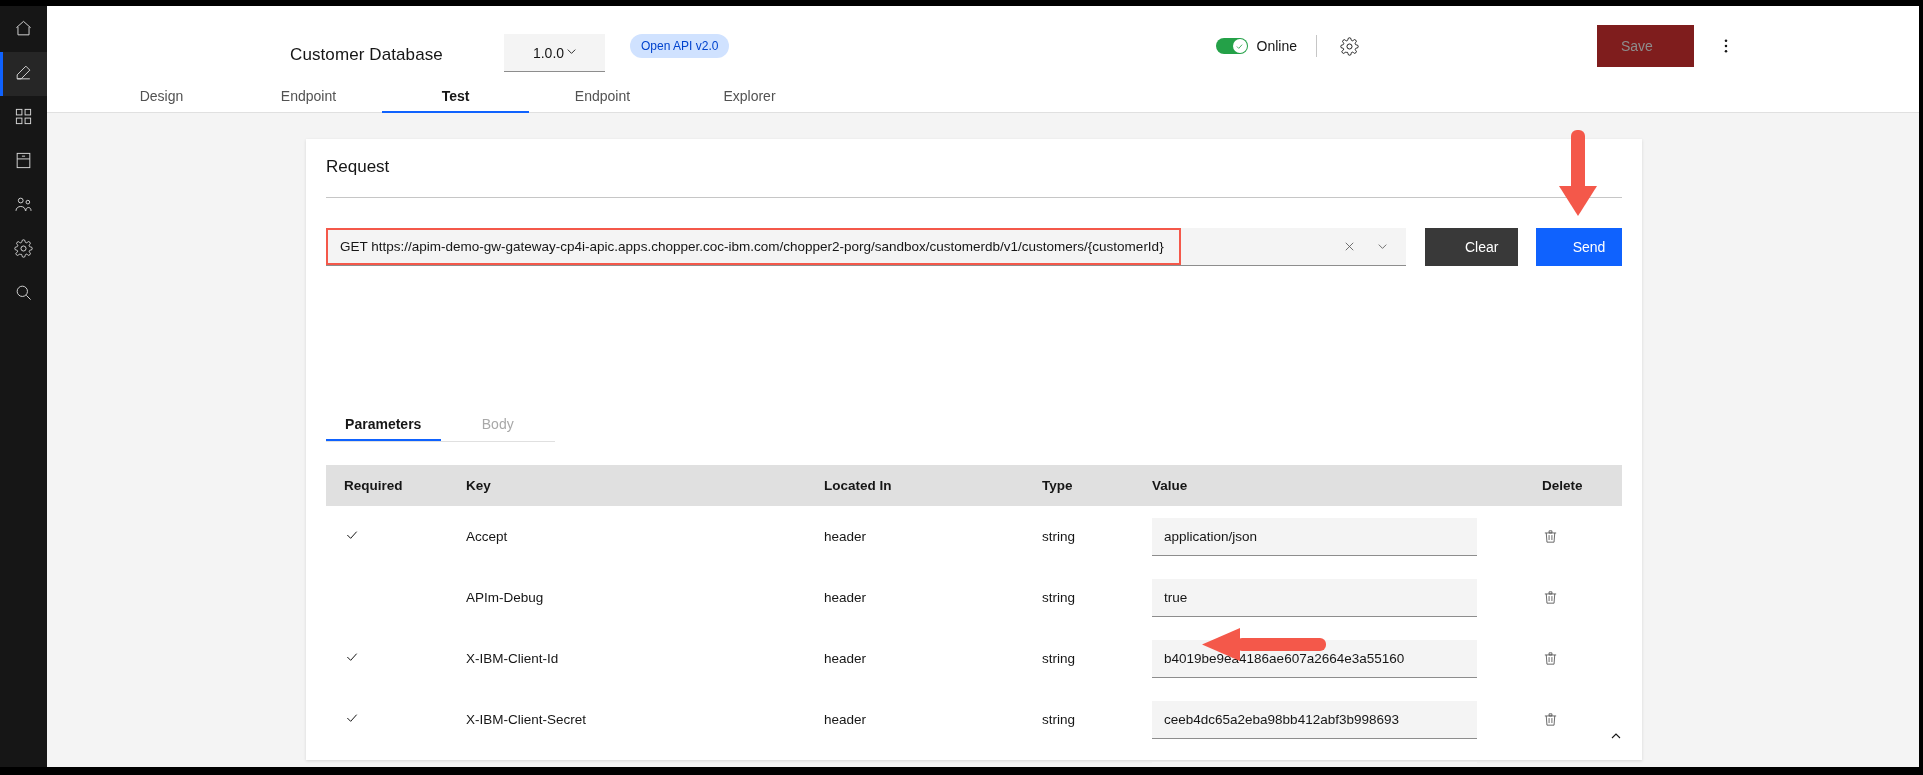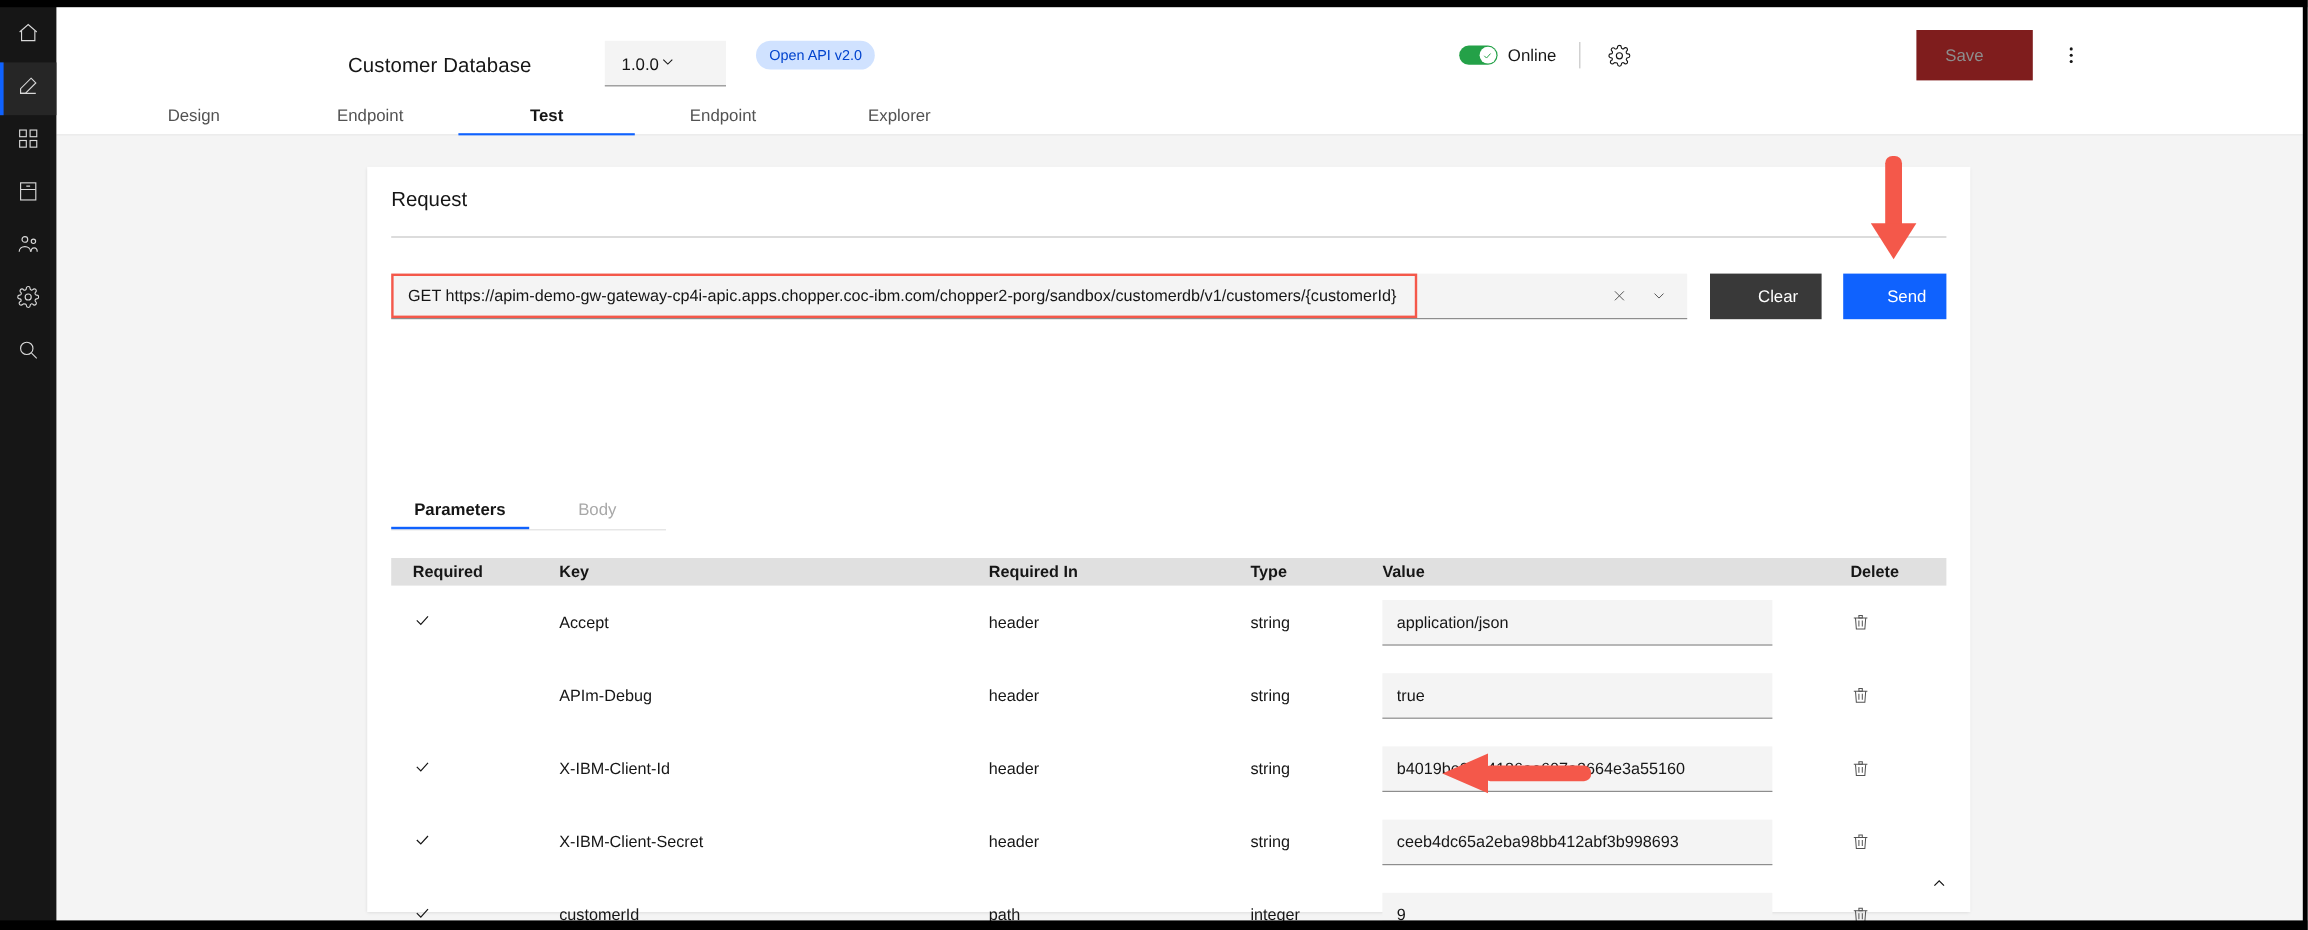--- a/index.html
+++ b/index.html
@@ -36,21 +36,21 @@
   .header {
     position:absolute; left:47px; top:6px; right:4px; height:74px;
     background:#fff; display:flex; align-items:center;
   }
   .api-title {
     position:absolute; left:243px; top:39px; font-size:17px; color:#161616; letter-spacing:.1px;
   }
   .ver-select {
     position:absolute; left:457px; top:28px; width:101px; height:38px;
     background:#f4f4f4; border:none; border-bottom:1px solid #8d8d8d;
-    display:flex; align-items:center; justify-content:flex-start;
+    display:flex; align-items:center; justify-content:center;
     padding:0 11px 0 14px; font-size:14px; color:#161616; cursor:pointer;
   }
   .ver-select .chev { display:block; }
   .chev svg { width:15px; height:15px; stroke:#161616; fill:none; stroke-width:1.4; }
   .api-badge {
     position:absolute; left:583px; top:40px; transform:translateY(-50%);
     background:#d0e2ff; color:#0043ce; font-size:12px;
     padding:5px 11px; border-radius:13px; white-space:nowrap; cursor:pointer;text-align:center;
   }
   .online-wrap {
@@ -147,21 +147,21 @@
   .subtab {
     width:115px; height:32px; display:flex; align-items:center; justify-content:center;
     font-size:14px; color:#a8a8a8; cursor:pointer; border-bottom:2px solid transparent;
     margin-bottom:-1px;
   }
   .subtab.active { color:#161616; font-weight:bold; border-bottom:2px solid #0f62fe; }
 
   
   .tbl { position:absolute; left:20px; top:326px; width:1296px; }
   .thead {
-    height:23px; background:#e0e0e0; display:flex; align-items:center;
+    height:41px; background:#e0e0e0; display:flex; align-items:center;
     font-size:13.5px; color:#161616; font-weight:bold;
   }
   .row { height:61px; display:flex; align-items:center; font-size:13.5px; color:#161616; }
   .c-req   { width:140px; padding-left:18px; display:flex; align-items:center; }
   .c-key   { width:358px; }
   .c-loc   { width:218px; }
   .c-type  { width:110px; }
   .c-val   { width:390px; }
   .c-del   { width:80px; display:flex; justify-content:flex-start; }
   .check svg { width:16px; height:16px; stroke:#161616; fill:none; stroke-width:1.5; }
@@ -334,21 +334,21 @@
 
     <div class="subtabs-wrap">
       <div class="subtab active">Parameters</div>
       <div class="subtab">Body</div>
     </div>
 
     <div class="tbl">
       <div class="thead">
         <div class="c-req">Required</div>
         <div class="c-key">Key</div>
-        <div class="c-loc">Required In</div>
+        <div class="c-loc">Located In</div>
         <div class="c-type">Type</div>
         <div class="c-val">Value</div>
         <div class="c-del">Delete</div>
       </div>
 
       <div class="row">
         <div class="c-req">
           <span class="check"><svg viewBox="0 0 24 24">
                 <path d="M5 12l5 5L19 7"></path>
               </svg></span>

